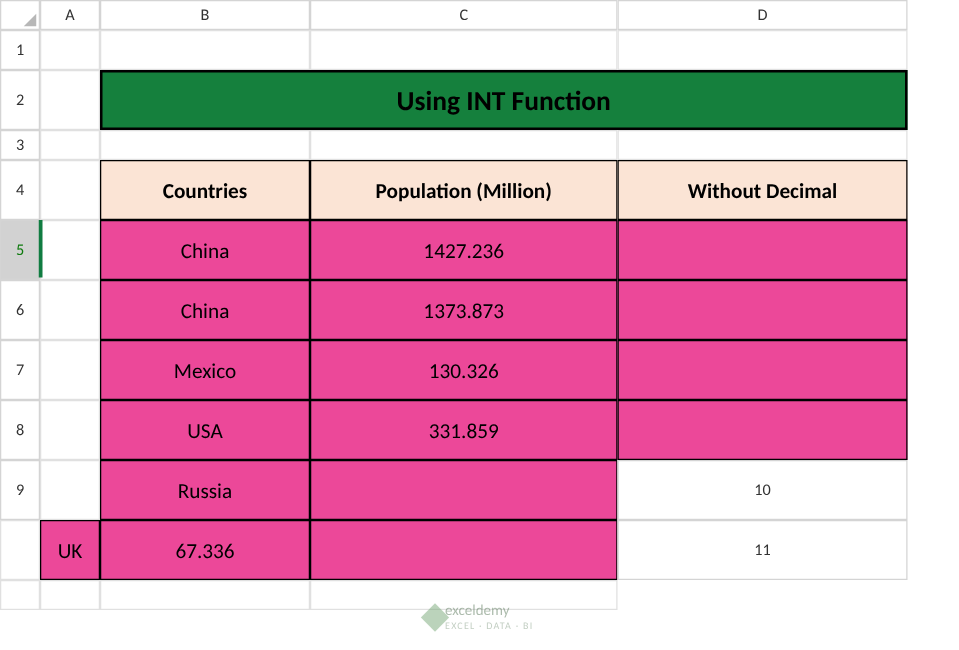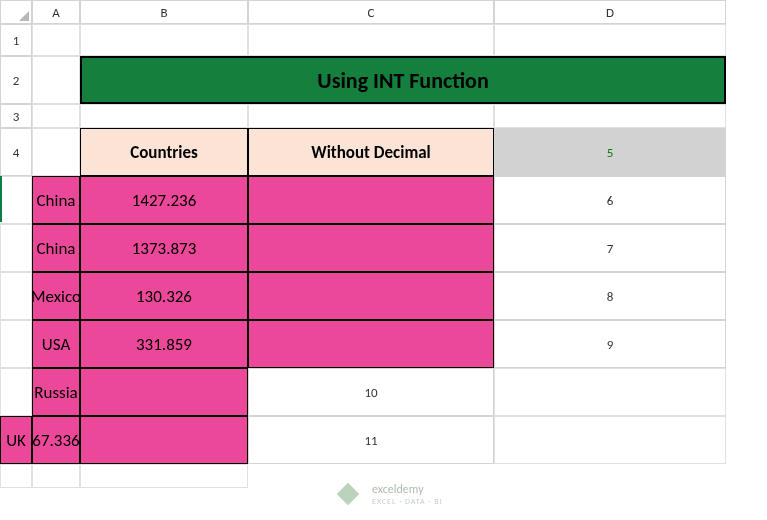--- a/index.html
+++ b/index.html
@@ -83,21 +83,21 @@
       left: -2px; top: -1px;
       width: 3px; height: 100%;
       background: #107c41;
     }
     .watermark {
       position: absolute;
       top: 482px;
       left: 340px;
       display: flex;
       align-items: center;
-      gap: 16px;
+      gap: 0;
       opacity: 0.45;
       font-size: 12px;
       color: #4a6b4a;
       pointer-events: none;
     }
     .watermark .logo {
       width: 16px; height: 16px;
       background: #6aa06a;
       transform: rotate(45deg);
     }
@@ -126,20 +126,21 @@
 
   <div class="row-header">3</div>
   <div class="cell"></div>
   <div class="cell"></div>
   <div class="cell"></div>
   <div class="cell"></div>
 
   <div class="row-header">4</div>
   <div class="cell"></div>
   <div class="table-header">Countries</div>
+  <div class="table-header">Population (Million)</div>
   <div class="table-header">Without Decimal</div>
 
   <div class="row-header active">5</div>
   <div class="cell selected-row-border"></div>
   <div class="table-cell">China</div>
   <div class="table-cell">1427.236</div>
   <div class="table-cell"></div>
 
   <div class="row-header">6</div>
   <div class="cell"></div>

